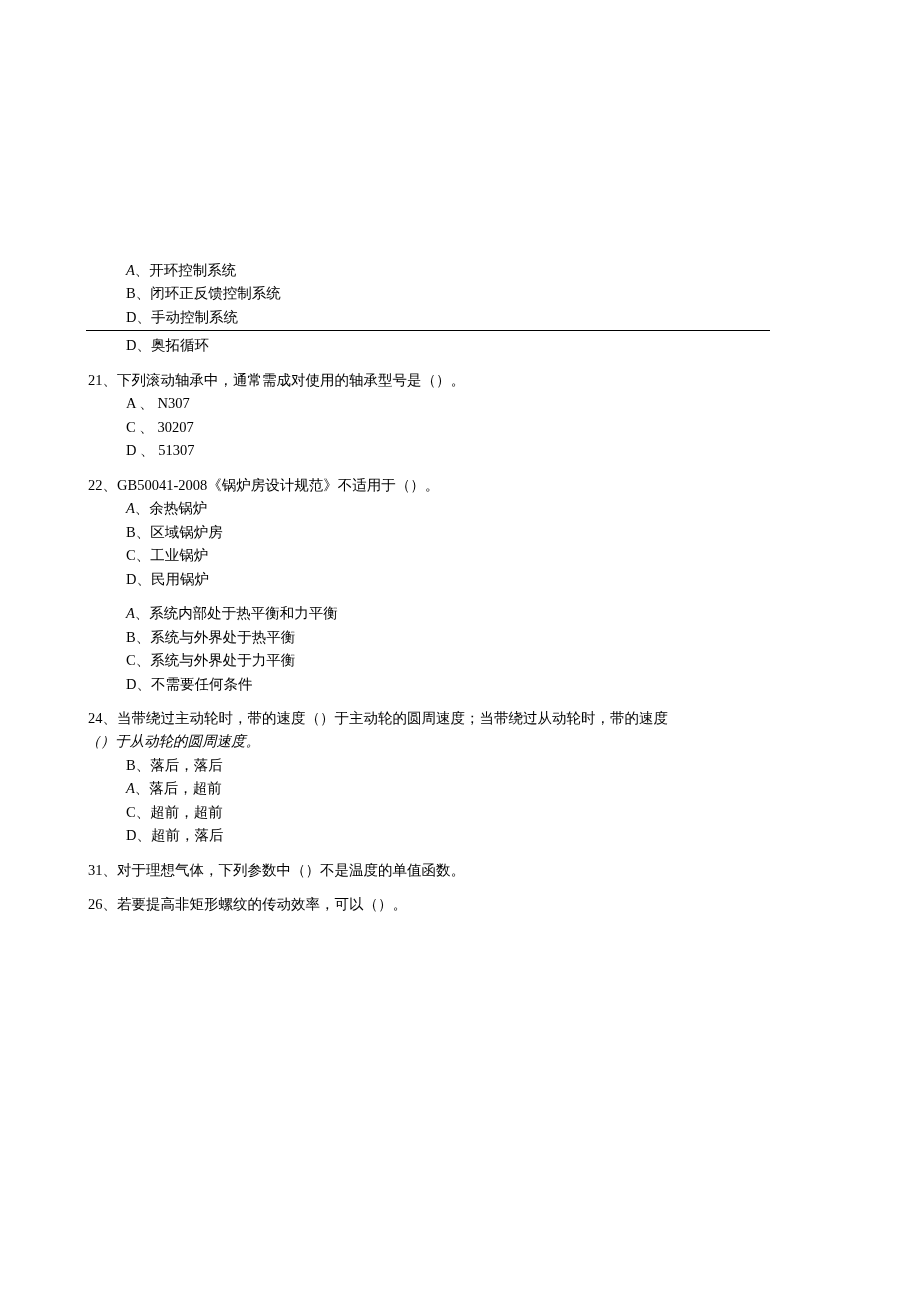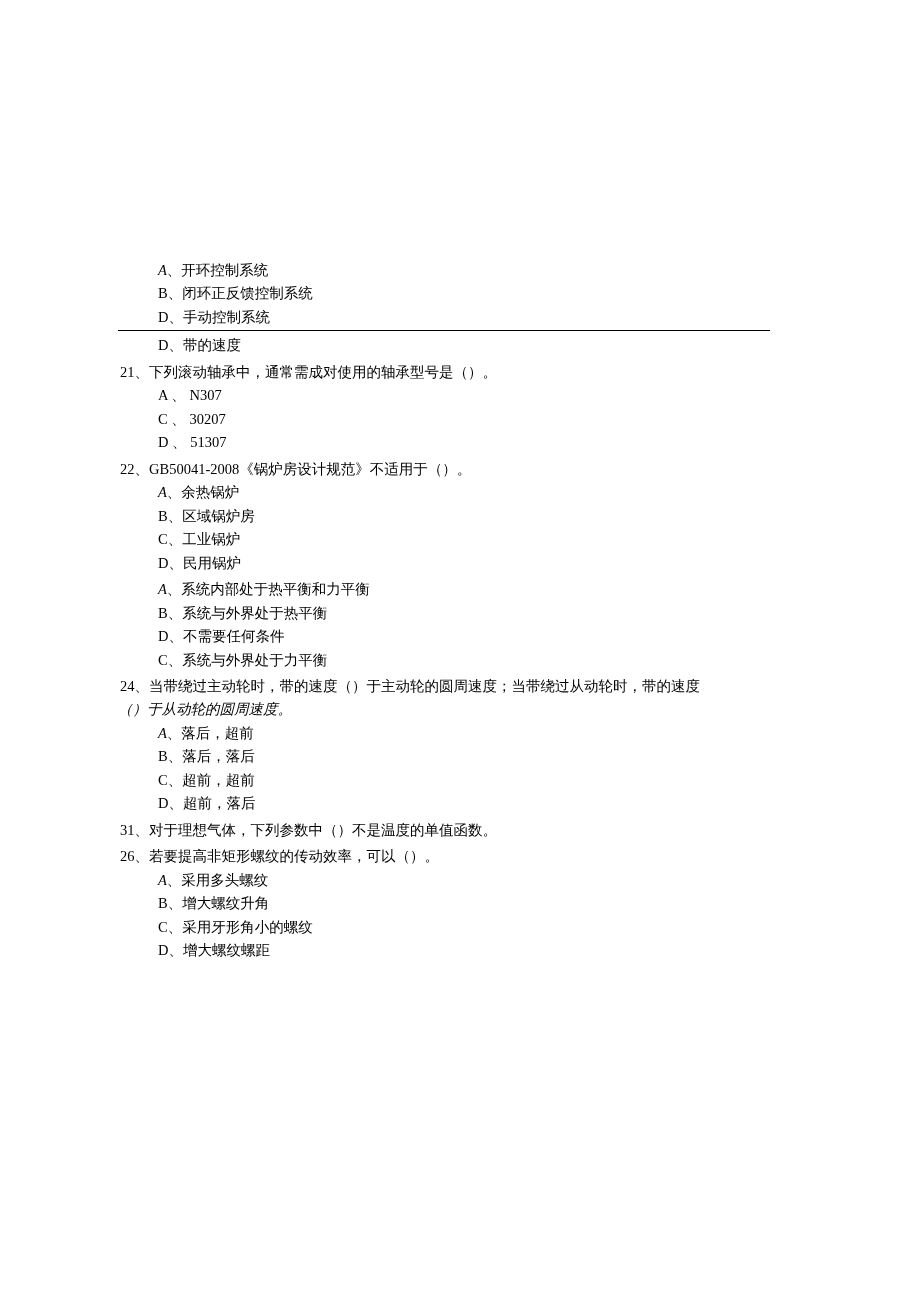--- a/index.html
+++ b/index.html
@@ -8,36 +8,36 @@
     background: #ffffff;
     width: 920px;
   }
   body {
     font-family: "SimSun", "宋体", serif;
     font-size: 14.5px;
     color: #000;
     line-height: 1.55;
   }
   .page {
-    padding: 258px 150px 0 118px;
+    padding: 258px 150px 0 86px;
   }
   .inset-options .opt-line {
     padding-left: 40px;
     margin: 1px 0;
   }
   .opt-line .letter {
     font-style: italic;
   }
   .hr {
     border: none;
     border-bottom: 1px solid #000;
     margin: 2px 0 3px 0;
   }
   .q-block {
-    margin-top: 4px;
+    margin-top: 12px;
   }
   .q-stem {
     padding-left: 2px;
     margin: 1px 0;
   }
   .q-stem .num {
   }
   .opts {
     padding-left: 40px;
   }
@@ -59,21 +59,21 @@
 
   <div class="inset-options">
     <div class="opt-line"><span class="letter">A</span><span>、开环控制系统</span></div>
     <div class="opt-line">B、闭环正反馈控制系统</div>
     <div class="opt-line">D、手动控制系统</div>
   </div>
 
   <hr class="hr">
 
   <div class="opts">
-    <div class="opt-line">D、带的速度</div>
+    <div class="opt-line">D、奥拓循环</div>
   </div>
 
   <div class="q-block">
     <div class="q-stem"><span class="num">21、</span><span>下列滚动轴承中，通常需成对使用的轴承型号是（）。</span></div>
     <div class="opts">
       <div class="opt-line">A 、 N307</div>
       <div class="opt-line">C 、 30207</div>
       <div class="opt-line">D 、 51307</div>
     </div>
   </div>
@@ -85,43 +85,37 @@
       <div class="opt-line">B、区域锅炉房</div>
       <div class="opt-line">C、工业锅炉</div>
       <div class="opt-line">D、民用锅炉</div>
     </div>
   </div>
 
   <div class="q-block">
     <div class="opts">
       <div class="opt-line"><span class="letter">A</span>、系统内部处于热平衡和力平衡</div>
       <div class="opt-line">B、系统与外界处于热平衡</div>
+      <div class="opt-line">C、系统与外界处于力平衡</div>
       <div class="opt-line">D、不需要任何条件</div>
-      <div class="opt-line">C、系统与外界处于力平衡</div>
     </div>
   </div>
 
   <div class="q-block">
     <div class="q-stem wrap"><span class="num">24、</span><span>当带绕过主动轮时，带的速度（）于主动轮的圆周速度；当带绕过从动轮时，带的速度</span></div>
     <div class="continued">（）于从动轮的圆周速度。</div>
     <div class="opts">
+      <div class="opt-line">B、落后，落后</div>
       <div class="opt-line"><span class="letter">A</span>、落后，超前</div>
-      <div class="opt-line">B、落后，落后</div>
       <div class="opt-line">C、超前，超前</div>
       <div class="opt-line">D、超前，落后</div>
     </div>
   </div>
 
   <div class="q-block">
     <div class="q-stem"><span class="num">31、</span><span>对于理想气体，下列参数中（）不是温度的单值函数。</span></div>
   </div>
 
   <div class="q-block">
     <div class="q-stem"><span class="num">26、</span><span>若要提高非矩形螺纹的传动效率，可以（）。</span></div>
-    <div class="opts">
-      <div class="opt-line"><span class="letter">A</span>、采用多头螺纹</div>
-      <div class="opt-line">B、增大螺纹升角</div>
-      <div class="opt-line">C、采用牙形角小的螺纹</div>
-      <div class="opt-line">D、增大螺纹螺距</div>
-    </div>
   </div>
 
 </div>
 
 </body></html>

